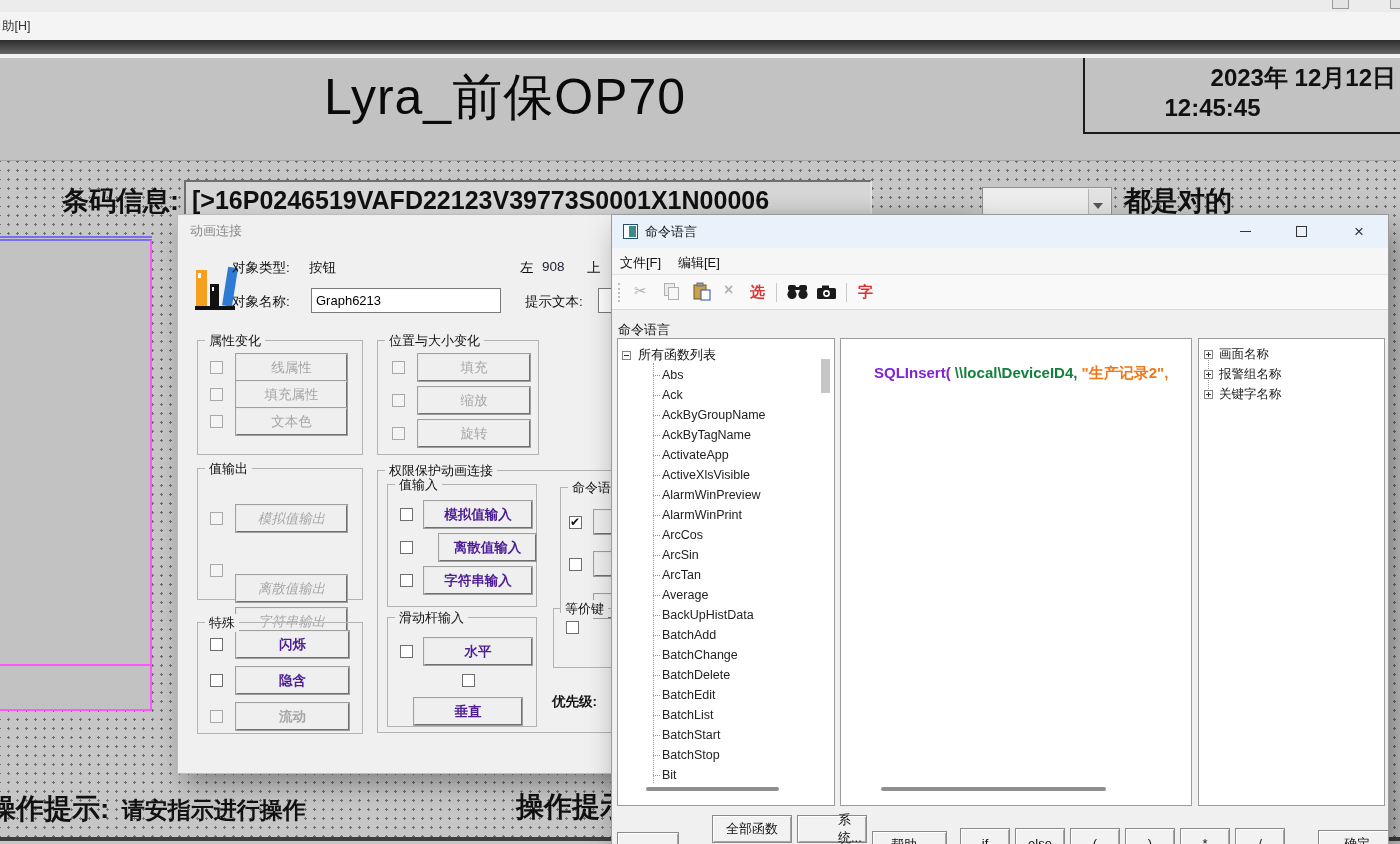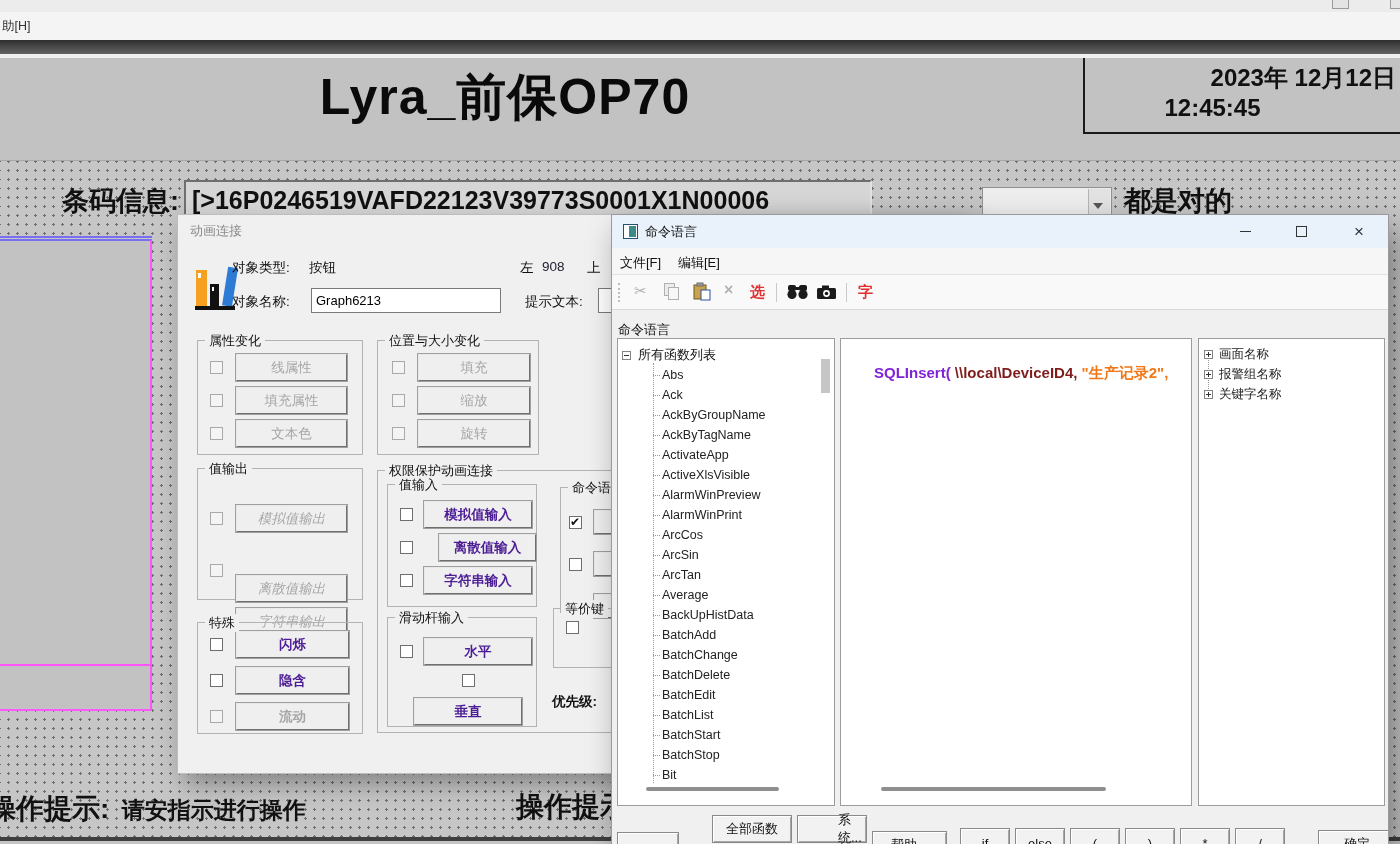--- a/index.html
+++ b/index.html
@@ -10,21 +10,21 @@
   
   .topstrip { left:0; top:0; width:1400px; height:12px; background:#ececec; }
   .winctl { border:1px solid #9a9a9a; border-top:none; background:#e4e4e4; }
   .menustrip { left:0; top:12px; width:1400px; height:28px; background:#f4f4f4; }
   .menustrip .mitem { position:absolute; left:2px; top:6px; font-size:12.5px; color:#333; }
   .darkband { left:0; top:40px; width:1400px; height:14px; background:linear-gradient(#2e2e2e,#646464); }
   .lightline { left:0; top:54px; width:1400px; height:4px; background:#f0f0f0; }
 
   
   .headerband { left:0; top:58px; width:1400px; height:103px; background:#c2c2c2; border-bottom:1px solid #a8a8a8; }
-  .bigtitle { position:absolute; left:150px; top:6px; width:710px; text-align:center; font-size:50px; font-weight:bold; color:#0a0a0a; letter-spacing:1px; }
+  .bigtitle { position:absolute; left:150px; top:6px; width:710px; text-align:center; font-size:50px; font-weight:normal; color:#0a0a0a; letter-spacing:1px; }
   .datebox { position:absolute; left:1083px; top:0px; width:317px; height:76px; border-left:2px solid #1a1a1a; border-bottom:2px solid #1a1a1a; }
   .dateline { position:absolute; right:4px; top:4px; font-size:24px; font-weight:bold; }
   .timeline { position:absolute; left:0; right:60px; top:36px; text-align:center; font-size:24px; font-weight:bold; }
 
   
   .canvas { left:0; top:161px; width:1400px; height:683px; background-color:#c6c6c6;
     background-image:radial-gradient(circle, #6d6d6d 1px, rgba(0,0,0,0) 1.4px);
     background-size:9px 9px; background-position:4px 5px; }
   .bclabel { font-size:27px; font-weight:bold; }
   .bcfield { background:#d6d6d6; border:2px solid; border-color:#6f6f6f #e2e2e2 #e2e2e2 #6f6f6f; font-size:25px; font-weight:bold; white-space:nowrap; overflow:hidden; padding:4px 2px 0 6px; }
@@ -89,21 +89,21 @@
   .tbox { width:9px; height:9px; border:1px solid #848484; background:#fff; position:relative; flex:0 0 auto; }
   .tbox::before { content:""; position:absolute; left:1px; right:1px; top:3px; height:1px; background:#333; }
   .tbox.plus::after { content:""; position:absolute; top:1px; bottom:1px; left:3px; width:1px; background:#333; }
   .vguide { position:absolute; left:35px; top:24px; height:420px; width:0; border-left:1px dotted #9a9a9a; }
   .funclist { position:absolute; left:0; top:26px; width:200px; }
   .func-row { height:20px; line-height:20px; font-size:12.5px; color:#222; padding-left:44px; position:relative; white-space:nowrap; }
   .func-row::before { content:""; position:absolute; left:35px; top:10px; width:7px; border-top:1px dotted #9a9a9a; }
   .vthumb { position:absolute; right:4px; top:20px; width:9px; height:34px; background:#c6c6c6; }
   .hthumb { position:absolute; height:4px; background:#8f8f8f; border-radius:2px; }
   .codeline { position:absolute; left:8px; top:8px; font-size:15px; font-weight:bold; white-space:pre; }
-  .ckw { color:#8222d8;text-align:right; } .cpl { color:#7f1d1d;text-align:right; } .cst { color:#f07818; }
+  .ckw { color:#8222d8;text-align:right; } .cpl { color:#15803d;text-align:right; } .cst { color:#f07818; }
   .rtree { position:absolute; left:5px; top:5px; }
   .rt-row { height:20px; display:flex; align-items:center; gap:6px; font-size:12.5px; color:#222; }
   .rtguide { position:absolute; left:9px; top:15px; height:41px; width:0; border-left:1px dotted #9a9a9a; }
   .wbottombar { position:absolute; left:0; top:591px; width:100%; height:38px; background:#f0f0f0; }
   .wbtn { position:absolute; background:#f2f2f2; border:1px solid #8a8a8a; box-shadow:inset 1px 1px 0 #fff, inset -1px -1px 0 #a6a6a6; font-size:13px; display:flex; align-items:center; justify-content:center; color:#111; }
   .oprow { position:absolute; left:348px; top:613px; display:flex; gap:5px; }
   .oprow .wbtn { position:static; width:50px; height:30px; }
 </style>
 </head>
 <body>
@@ -167,21 +167,21 @@
   <span class="dlglab" style="left:54px; top:78px;">对象名称:</span>
   <input class="abs fld" style="left: 133px; top: 73px; width: 190px; height: 25px;" value="Graph6213">
   <span class="dlglab" style="left:342px; top:44px;">左</span>
   <span class="dlglab" style="left:364px; top:44px; color:#223;">908</span>
   <span class="dlglab" style="left:409px; top:44px;">上</span>
   <span class="dlglab" style="left:347px; top:78px;">提示文本:</span>
   <input class="abs fld" style="left: 420px; top: 73px; width: 260px; height: 25px;" value="">
 
   <div class="grp" style="left:19px; top:125px; width:166px; height:115px;">
     <span class="gt">属性变化</span>
-    <div class="rows" style="padding-top:13px; gap:6px;">
+    <div class="rows" style="padding-top:13px; ">
 
     <div class="row disabled">
         <span class="cb"></span>
         <div class="btn" style="width:111px;">线属性</div>
       </div>
         <div class="row disabled">
         <span class="cb"></span>
         <div class="btn" style="width:111px;">填充属性</div>
       </div>
         <div class="row disabled">

